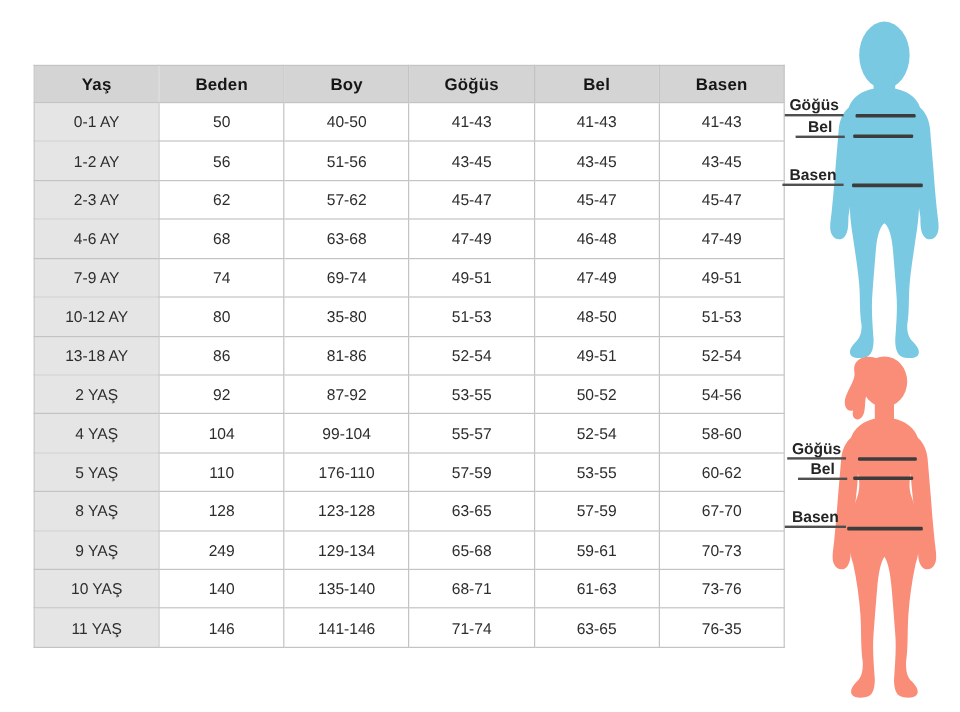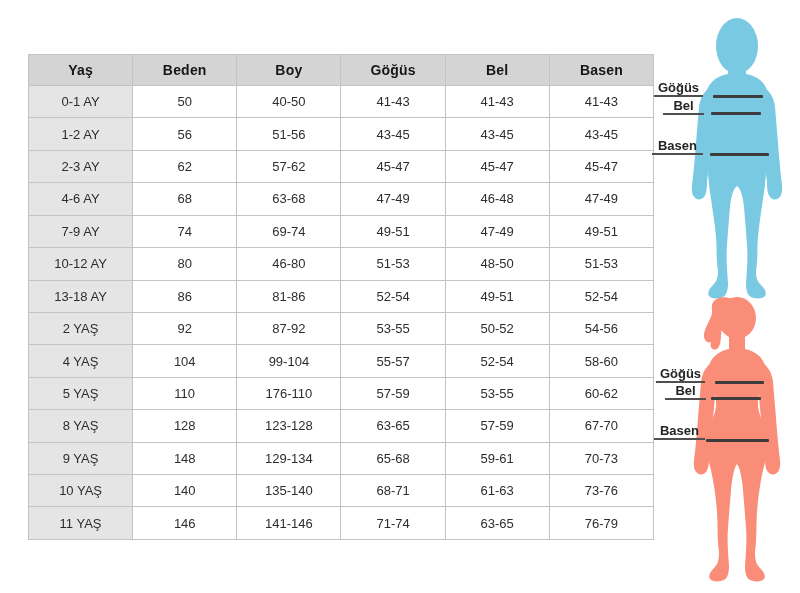--- a/index.html
+++ b/index.html
@@ -113,21 +113,21 @@
           <td>7-9 AY</td>
           <td>74</td>
           <td>69-74</td>
           <td>49-51</td>
           <td>47-49</td>
           <td>49-51</td>
         </tr>
         <tr>
           <td>10-12 AY</td>
           <td>80</td>
-          <td>46-80</td>
+          <td>35-80</td>
           <td>51-53</td>
           <td>48-50</td>
           <td>51-53</td>
         </tr>
         <tr>
           <td>13-18 AY</td>
           <td>86</td>
           <td>81-86</td>
           <td>52-54</td>
           <td>49-51</td>
@@ -160,41 +160,41 @@
         <tr>
           <td>8 YAŞ</td>
           <td>128</td>
           <td>123-128</td>
           <td>63-65</td>
           <td>57-59</td>
           <td>67-70</td>
         </tr>
         <tr>
           <td>9 YAŞ</td>
-          <td>148</td>
+          <td>249</td>
           <td>129-134</td>
           <td>65-68</td>
           <td>59-61</td>
           <td>70-73</td>
         </tr>
         <tr>
           <td>10 YAŞ</td>
           <td>140</td>
           <td>135-140</td>
           <td>68-71</td>
           <td>61-63</td>
           <td>73-76</td>
         </tr>
         <tr>
           <td>11 YAŞ</td>
           <td>146</td>
           <td>141-146</td>
           <td>71-74</td>
           <td>63-65</td>
-          <td>76-79</td>
+          <td>76-35</td>
         </tr>
       </tbody>
   </table>
 
   <svg id="boy-figure" class="figure-svg" viewBox="0 0 148 285" xmlns="http://www.w3.org/2000/svg">
     <g fill="#7AC9E3">
       <ellipse cx="74" cy="31" rx="21" ry="28"></ellipse>
       <rect x="65" y="42" width="18" height="22"></rect>
       <path d="M74,58
         C64,58 56,61 51,65 C45,70 43,76 43,84 C43,91 47,95 49,101

